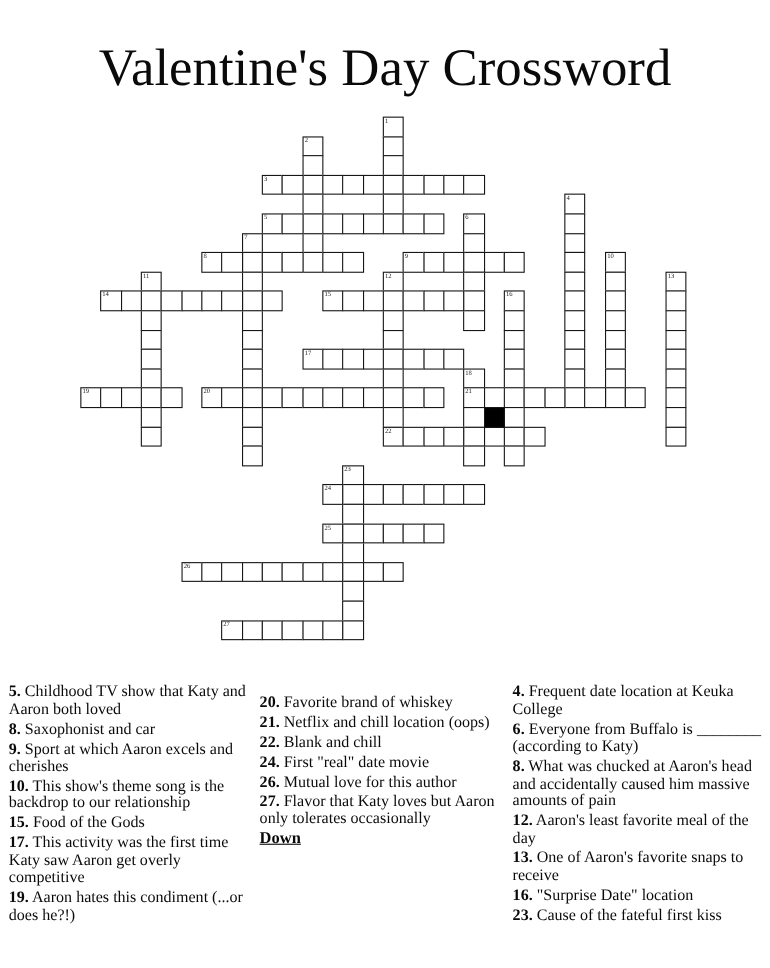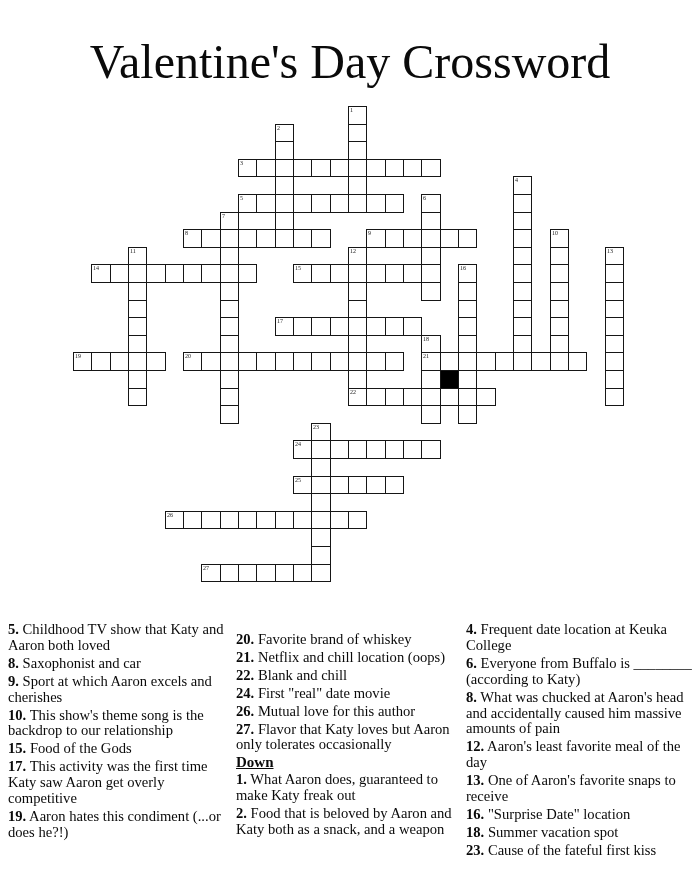--- a/index.html
+++ b/index.html
@@ -317,30 +317,25 @@
   <div class="clue-col" id="clue-col-2">
     <div id="across-list-2">
         <p class="clue"><b>20.</b> Favorite brand of whiskey</p>
         <p class="clue"><b>21.</b> Netflix and chill location (oops)</p>
         <p class="clue"><b>22.</b> Blank and chill</p>
         <p class="clue"><b>24.</b> First "real" date movie</p>
         <p class="clue"><b>26.</b> Mutual love for this author</p>
         <p class="clue"><b>27.</b> Flavor that Katy loves but Aaron only tolerates occasionally</p>
       </div>
     <div class="clue-heading">Down</div>
-    <div id="down-list-1">
-        <p class="clue"><b>1.</b> What Aaron does, guaranteed to make Katy freak out</p>
-        <p class="clue"><b>2.</b> Food that is beloved by Aaron and Katy both as a snack, and a weapon</p>
-      </div>
   </div>
   <div class="clue-col" id="clue-col-3">
     <div id="down-list-2">
         <p class="clue"><b>4.</b> Frequent date location at Keuka College</p>
         <p class="clue"><b>6.</b> Everyone from Buffalo is ________ (according to Katy)</p>
         <p class="clue"><b>8.</b> What was chucked at Aaron's head and accidentally caused him massive amounts of pain</p>
         <p class="clue"><b>12.</b> Aaron's least favorite meal of the day</p>
         <p class="clue"><b>13.</b> One of Aaron's favorite snaps to receive</p>
         <p class="clue"><b>16.</b> "Surprise Date" location</p>
-        <p class="clue"><b>18.</b> Summer vacation spot</p>
         <p class="clue"><b>23.</b> Cause of the fateful first kiss</p>
       </div>
   </div>
 </div>
 
 </body></html>

